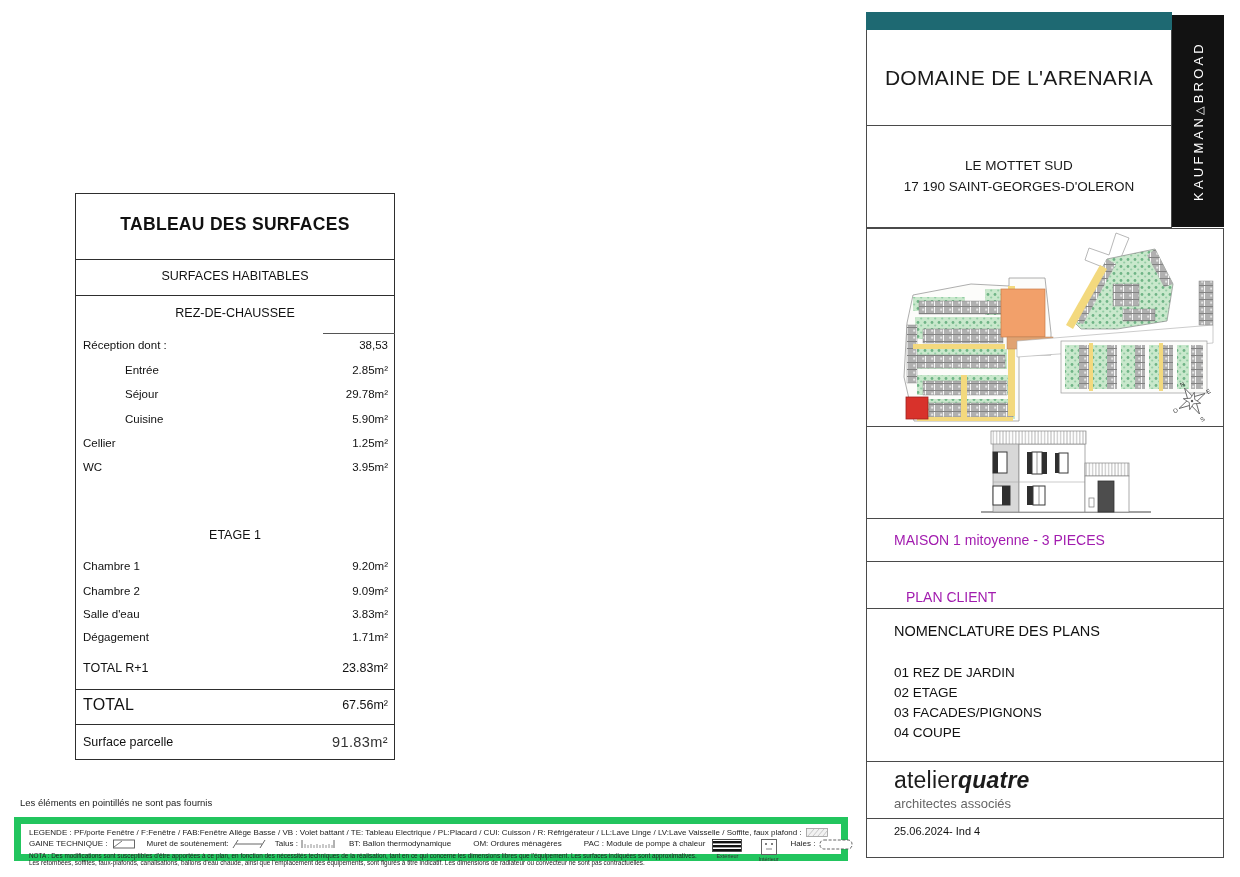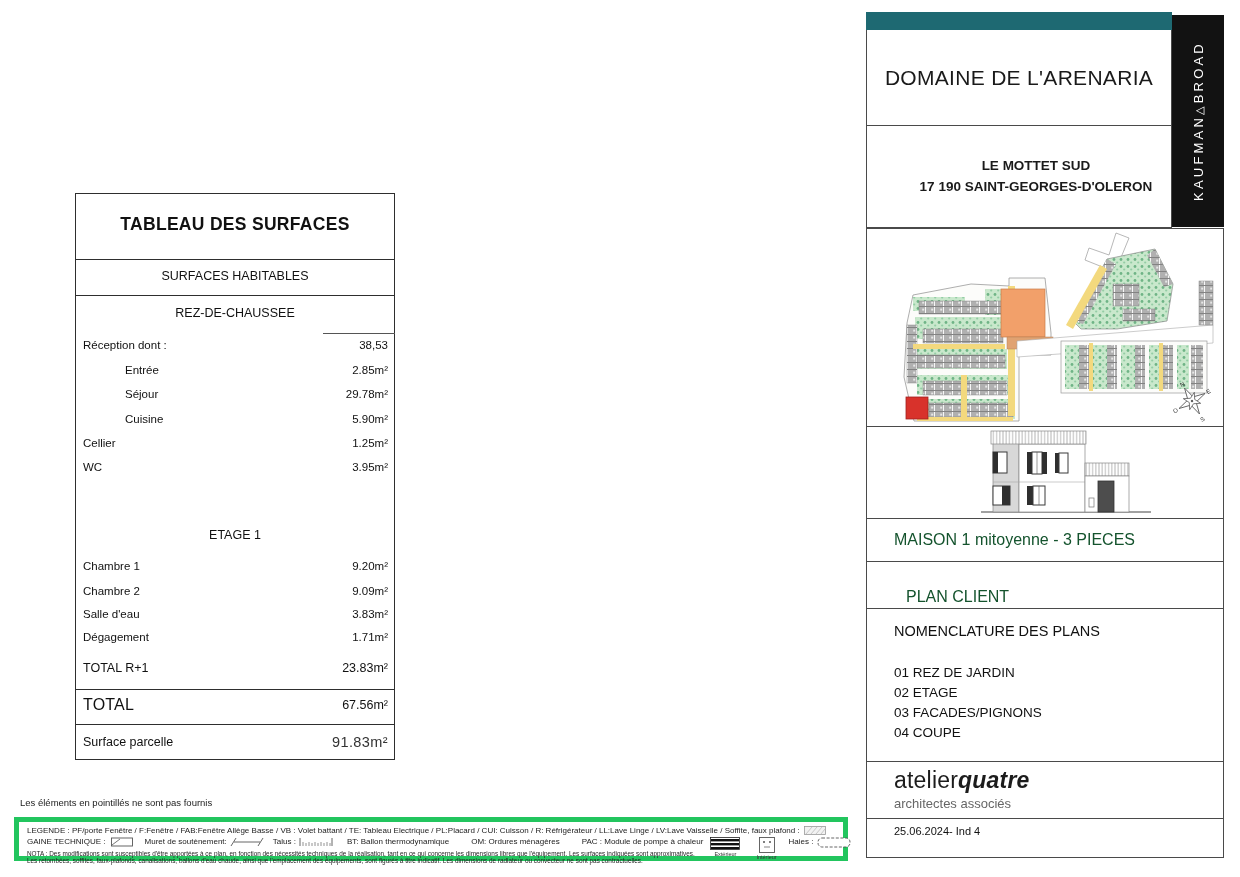--- a/index.html
+++ b/index.html
@@ -23,21 +23,21 @@
   .trow.big { font-size:12.5px; }
   .trow .val { text-align:right; }
   .trow.grand .lab { font-weight:normal; font-size:16px; letter-spacing:.2px; }
   .trow.grand .val { font-size:12.5px; }
   .trow.parcel { font-size:12.5px; }
   .trow.parcel .val { font-size:14.5px; color:#333; letter-spacing:.4px; }
 
   
   .footer-note { position:absolute; left:20px; top:797px; font-size:9.5px; color:#222; }
   .legend-box { position:absolute; left:14px; top:817px; width:834px; height:44px;
-                border:5px solid #22c55e; background:#fff; }
+                border:7px solid #22c55e; background:#fff; }
   .legend-line1 { position:absolute; left:8px; top:4px; font-size:8px; color:#222;
                   white-space:nowrap; display:flex; align-items:center; }
   .legend-line2 { position:absolute; left:8px; top:15px; font-size:8px; color:#222;
                   white-space:nowrap; display:flex; align-items:flex-start; }
   .legend-line2 .seg { display:inline-block; }
   .icn { display:inline-block; vertical-align:middle; }
   .icol { display:inline-flex; flex-direction:column; align-items:center; }
   .icol .icap { font-size:5.5px; color:#333; margin-top:1px; }
   .nota { position:absolute; left:8px; font-size:6.4px; color:#222; white-space:nowrap; }
 
@@ -45,30 +45,30 @@
   .teal-bar { position:absolute; left:866px; top:12px; width:306px; height:18px; }
   .brand-box { position:absolute; left:1172px; top:15px; width:52px; height:212px; }
   .brand-text { position:absolute; left:50%; top:50%; transform:translate(-50%,-50%) rotate(-90deg);
                 white-space:nowrap; color:#fff; font-size:13px; letter-spacing:3.2px; }
   .brand-text .tri { font-size:11px; letter-spacing:3.2px; }
   .head-box { position:absolute; left:866px; top:30px; width:306px; height:198px;
               border:1px solid #4a4a4a; border-top:none; background:#fff; }
   .head-box .divider { position:absolute; left:0; top:95px; width:100%; height:0; border-top:1px solid #4a4a4a; }
   .proj-title { position:absolute; left:0; top:0; width:100%; height:95px; display:flex;
                 align-items:center; justify-content:center; font-size:21px; color:#1a1a1a; letter-spacing:.3px; }
-  .proj-addr { position:absolute; left:17px; top:95px; width:100%; height:103px; display:flex;
+  .proj-addr { position:absolute; left:0; top:95px; width:100%; height:103px; display:flex;
                flex-direction:column; align-items:center; justify-content:center;
-               font-size:13.5px; line-height:1.55; color:#1a1a1a; text-align:center;font-weight:bold; }
+               font-size:13.5px; line-height:1.55; color:#1a1a1a; text-align:center; }
   .main-box { position:absolute; left:866px; top:228px; width:358px; height:630px;
               border:1px solid #4a4a4a; background:#fff; }
   .main-box .row-line { position:absolute; left:0; width:100%; height:0; border-top:1px solid #4a4a4a; }
   .siteplan { position:absolute; left:0; top:0; width:358px; height:197px; }
   .elevation { position:absolute; left:0; top:197px; width:358px; height:92px; }
   .label-row { position:absolute; left:27px; right:8px; display:flex; align-items:center;
-               font-size:16px; color:#14532d; }
+               font-size:14px; color:#a21caf; }
   .nomen { position:absolute; left:27px; top:394px; font-size:13.5px; }
   .nomen .nt { font-size:14.5px; margin-bottom:24px; }
   .nomen .ni { line-height:20px; }
   .arch { position:absolute; left:27px; top:538px; }
   .arch .an { font-size:23px; color:#1c1c1c; letter-spacing:.2px; }
   .arch .an b { font-style:italic; }
   .arch .as { font-size:13px; color:#666; margin-top:2px; }
   .daterow { position:absolute; left:27px; top:596px; font-size:11px; color:#111; }
 </style>
 </head>

